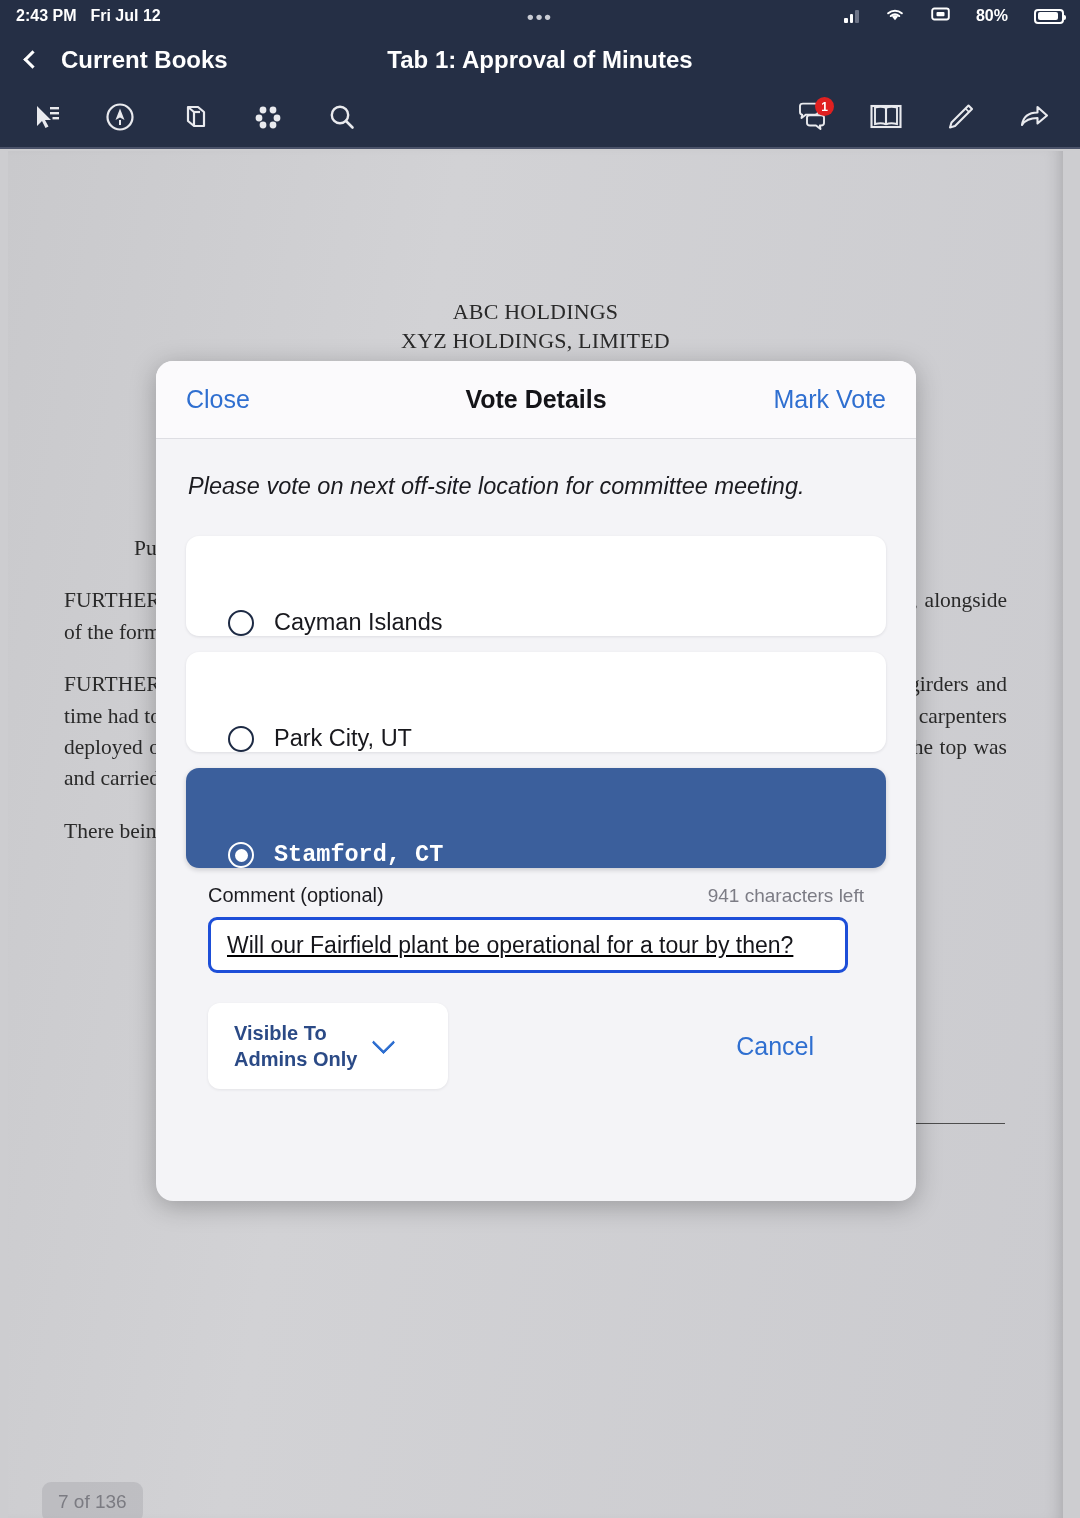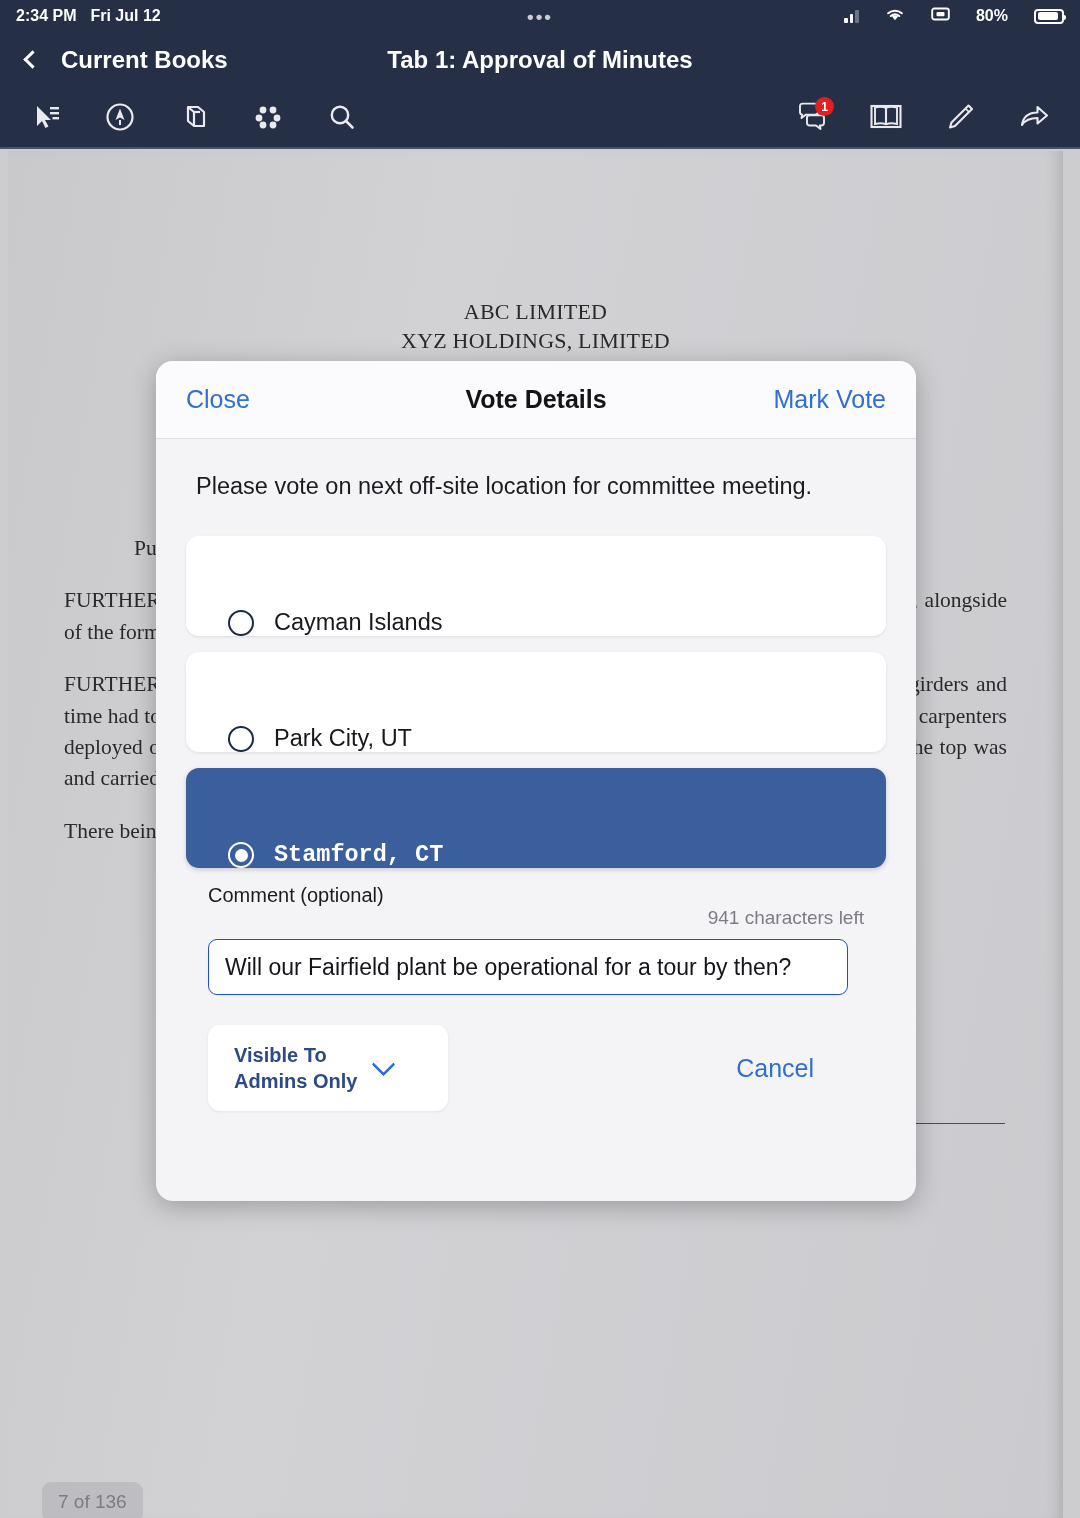--- a/index.html
+++ b/index.html
@@ -159,21 +159,22 @@
     font-size: 25px; font-weight: bold; color: #141418;
     pointer-events: none;
   }
   .modal-body {
     flex: 1 1 auto;
     padding: 34px 30px 0 30px;
     display: flex; flex-direction: column;
   }
   .prompt-text {
     font-size: 23.5px; color: #1b1b20;
-    margin: 0 0 36px 10px;
+    margin: 0 0 36px 2px;
+    font-style: italic;
   }
   .options { display: flex; flex-direction: column; gap: 16px; }
   .option-row {
     height: 100px;
     background: #ffffff;
     border-radius: 13px;
     display: flex; align-items: flex-end;
     padding: 0 42px;
     box-shadow: 0 1px 3px rgba(20,20,35,0.10);
     cursor: pointer;
@@ -201,33 +202,33 @@
     width: 13px; height: 13px; border-radius: 50%;
     background: #ffffff; display: block;
   }
   .option-row.selected .opt-label {
     color: #ffffff; font-weight: bold;
   }
 
   .comment-meta {
     display: flex; align-items: baseline;
     margin: 16px 4px 10px 22px;
-    flex-direction: column;
   }
   .comment-label { font-size: 20px; color: #1b1b20; font-weight: 500; }
   .char-left { margin-left: auto; font-size: 19px; color: #7c7c85; margin-right: 18px; }
   .comment-box {
     margin: 0 38px 0 22px;
     height: 56px;
     background: #ffffff;
-    border: 1px solid #1d4ed8;
+    border: 3px solid #1d4ed8;
     border-radius: 9px;
     display: flex; align-items: center;
     padding: 0 16px;
     cursor: text;
+    text-decoration: underline;
   }
   .comment-value { font-size: 23px; color: #15151a; white-space: nowrap; }
 
   .modal-footer {
     display: flex; align-items: center;
     padding: 22px 30px 26px 22px;
     margin-top: 8px;
   }
   .visibility-select {
     background: #ffffff;
@@ -255,21 +256,21 @@
     font-size: 25px; color: #2f6fd0; cursor: pointer;
   }
 </style>
 </head>
 <body>
 
 <div class="screen">
 
   <div class="status-bar">
     <div class="status-left">
-      <span>2:34 PM</span>
+      <span>2:43 PM</span>
       <span>Fri Jul 12</span>
     </div>
     <div class="status-center">
       <span class="dots-glyph">•••</span>
     </div>
     <div class="status-right">
       <span class="cell-bars">
           <i></i>
           <i></i>
           <i></i>
@@ -368,21 +369,21 @@
         <svg width="32" height="30" viewBox="0 0 32 30">
           <path d="M4 23 C5.5 13 13 10.5 19.5 10.5 L19.5 5 L29 13.5 L19.5 21.5 L19.5 16 C13.5 16 7.5 17.5 4 23 Z" stroke="#e9eaee" stroke-width="2.1" fill="none" stroke-linejoin="round"></path>
         </svg>
       </span>
     </div>
   </div>
 
   <div class="doc-area">
     <div class="doc-page">
       <div class="doc-header">
-        <div>ABC LIMITED</div>
+        <div>ABC HOLDINGS</div>
         <div>XYZ HOLDINGS, LIMITED</div>
         <div>A MAJOR FINANCIAL COMPANY, INC.</div>
       </div>
       <div class="doc-body">
         <p class="indent">Pursuant to the notice duly given, the regular meeting of the Groups was held on</p>
         <p>FURTHERMORE, the contractor shall be responsible for all work including wheeling to the site, alongside of the forms, ramming concrete per cu. yd. Concrete placed in the forms or being poured</p>
         <p>FURTHERMORE, it was reported that the columns for this work, to be used together with the girders and time had to be set underneath for the top, set plumb and only was being poured, columns had to be carpenters deployed on the concrete, on the sides and the due to the fact that the girders than about 150 ft. the top was and carried</p>
         <p>There being no further business, the meeting adjourned at 4:00 p.m.</p>
       </div>
       <div class="doc-sign">

